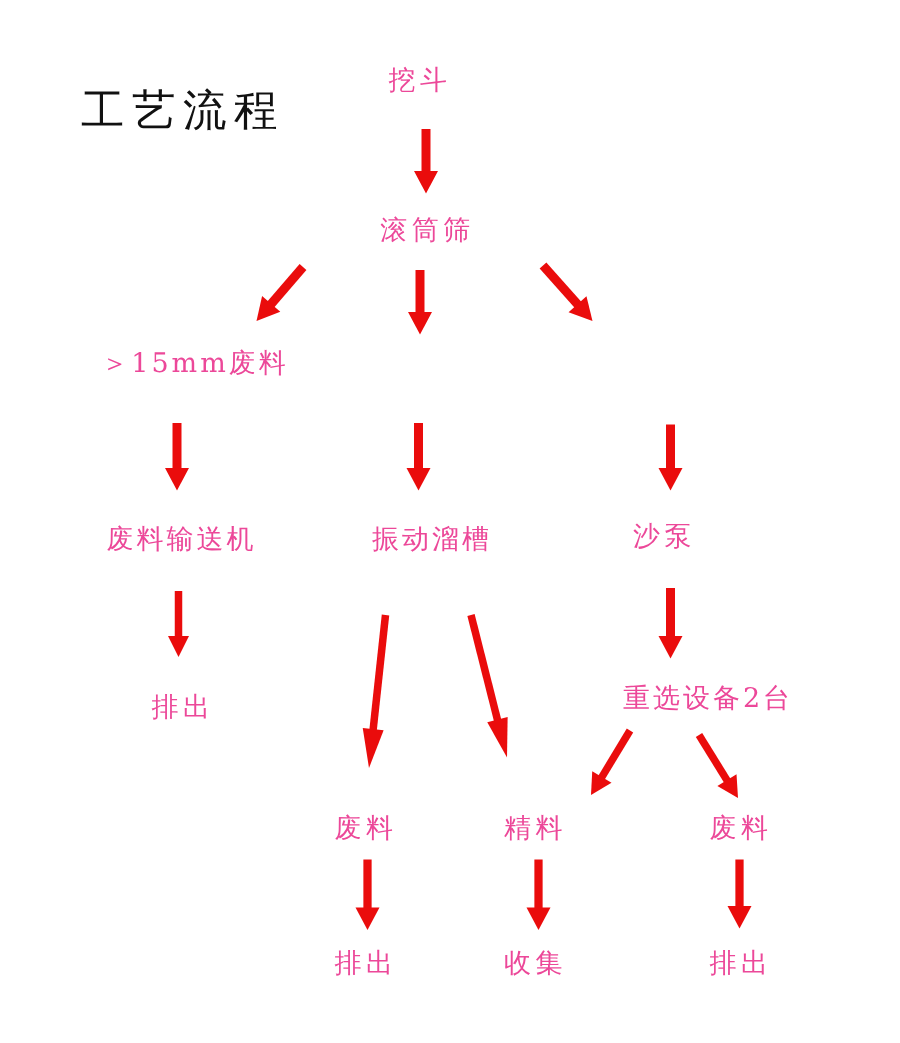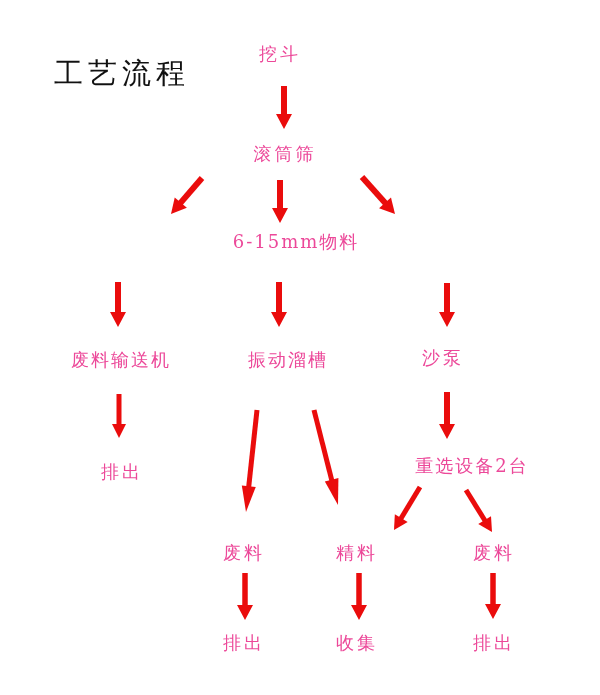--- a/index.html
+++ b/index.html
@@ -90,21 +90,21 @@
         <polygon points="359,620 351,605 367,605" fill="#ea0c0c"></polygon>
       </g>
       <g>
         <line x1="493" y1="573" x2="493" y2="606" stroke="#ea0c0c" stroke-width="5.5"></line>
         <polygon points="493,619 485,604 501,604" fill="#ea0c0c"></polygon>
       </g>
     </svg>
 
   <div class="node cjk" style="left:280px;top:43px">挖斗</div>
   <div class="node cjk" style="left:285px;top:143px">滚筒筛</div>
-  <div class="node" style="left:296px;top:231px">6-15mm物料</div>
+  <div class="node" style="left:130px;top:232px">＞15mm废料</div>
   <div class="node" style="left:121px;top:349px">废料输送机</div>
   <div class="node" style="left:288px;top:349px">振动溜槽</div>
   <div class="node cjk" style="left:443px;top:347px">沙泵</div>
   <div class="node cjk" style="left:122px;top:461px">排出</div>
   <div class="node" style="left:472px;top:455px">重选设备2台</div>
   <div class="node cjk" style="left:244px;top:542px">废料</div>
   <div class="node cjk" style="left:357px;top:542px">精料</div>
   <div class="node cjk" style="left:494px;top:542px">废料</div>
   <div class="node cjk" style="left:244px;top:632px">排出</div>
   <div class="node cjk" style="left:357px;top:632px">收集</div>

